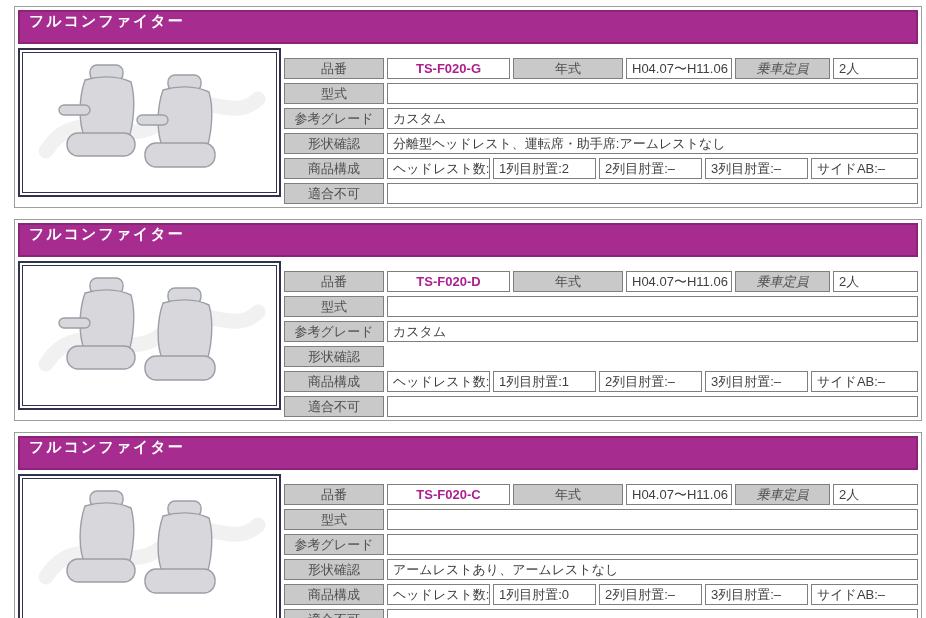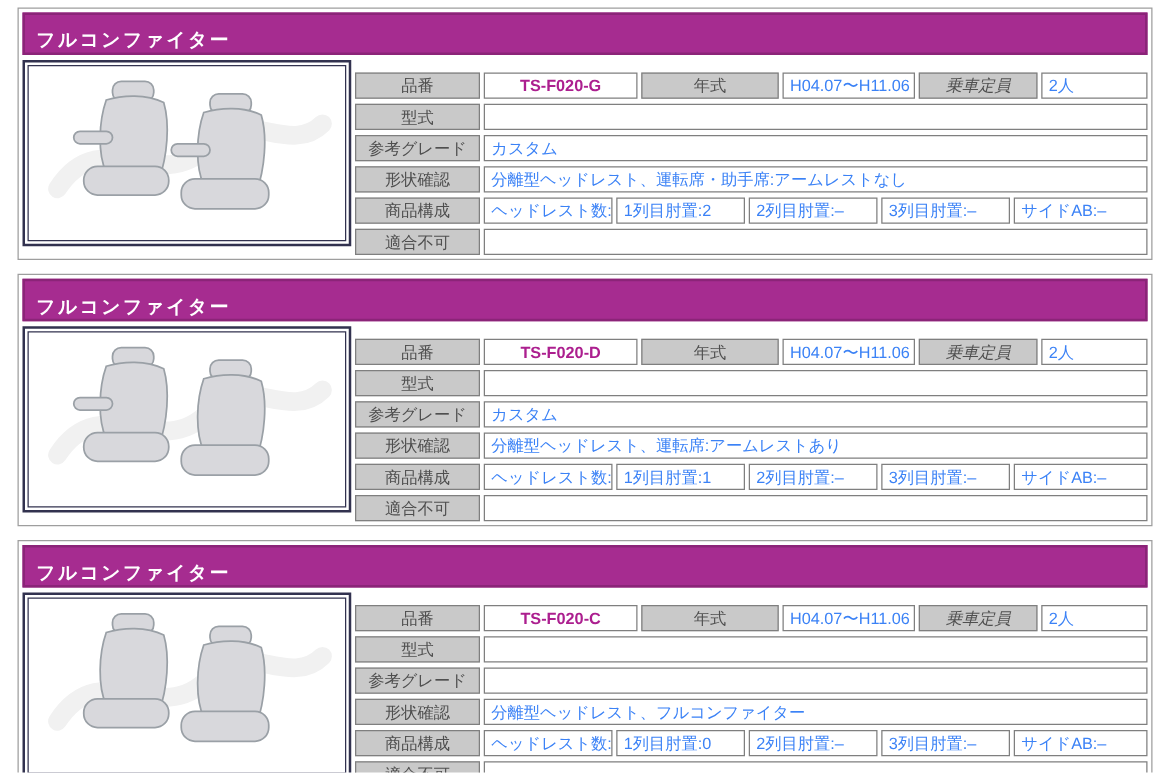--- a/index.html
+++ b/index.html
@@ -15,21 +15,21 @@
     width:908px;
     border:1px solid #9e9e9e;
     padding:3px;
     margin-bottom:11px;
     background:#fff;
   }
   .section-header {
     height:34px;
     background:#A62C90;
     border:2px solid #8B2478;
-    display:flex; align-items:flex-end;
+    display:flex; align-items:flex-start;
     padding-left:9px;
     color:#fff; font-weight:bold; font-size:15px; letter-spacing:2px;
   }
   .section-body { display:flex; gap:3px; margin-top:4px; }
 
   .image-outer {
     flex:none;
     width:263px; height:149px;
     border:2px solid #32324f;
     padding:2px;
@@ -50,21 +50,21 @@
     font-size:13px;
     display:flex; align-items:center;
     white-space:nowrap; overflow:hidden;
     background:#fff;
   }
   .label {
     flex:none; width:100px;
     background:#c9c9c9; color:#4f4f4f;
     justify-content:center;
   }
-  .value { color:#3b82f6; padding:0 5px; }
+  .value { color:#404040; padding:0 5px; }
   .grow { flex:1; }
   .pn {
     flex:none; width:123px;
     justify-content:center;
     font-weight:bold; color:#AC1F8F; padding:0;
   }
   .w94 { flex:none; width:110px; }
   .w95 { flex:none; width:95px;font-style:italic; }
   .w103 { flex:none; width:103px; }
   .w106 { flex:none; width:106px; }
@@ -177,21 +177,20 @@
         <div class="row">
           <div class="cell label">型式</div>
           <div class="cell value grow"></div>
         </div>
         <div class="row">
           <div class="cell label">参考グレード</div>
           <div class="cell value grow">カスタム</div>
         </div>
         <div class="row">
           <div class="cell label">形状確認</div>
-          <div class="cell value grow">分離型ヘッドレスト、運転席:アームレストあり</div>
         </div>
         <div class="row">
           <div class="cell label">商品構成</div>
           <div class="cell value w103">ヘッドレスト数:2</div>
           <div class="cell value w103">1列目肘置:1</div>
           <div class="cell value w103">2列目肘置:–</div>
           <div class="cell value w103">3列目肘置:–</div>
           <div class="cell value grow">サイドAB:–</div>
         </div>
         <div class="row">
@@ -238,21 +237,21 @@
         <div class="row">
           <div class="cell label">型式</div>
           <div class="cell value grow"></div>
         </div>
         <div class="row">
           <div class="cell label">参考グレード</div>
           <div class="cell value grow"></div>
         </div>
         <div class="row">
           <div class="cell label">形状確認</div>
-          <div class="cell value grow">分離型ヘッドレスト、フルコンファイター</div>
+          <div class="cell value grow">アームレストあり、アームレストなし</div>
         </div>
         <div class="row">
           <div class="cell label">商品構成</div>
           <div class="cell value w103">ヘッドレスト数:2</div>
           <div class="cell value w103">1列目肘置:0</div>
           <div class="cell value w103">2列目肘置:–</div>
           <div class="cell value w103">3列目肘置:–</div>
           <div class="cell value grow">サイドAB:–</div>
         </div>
         <div class="row">

